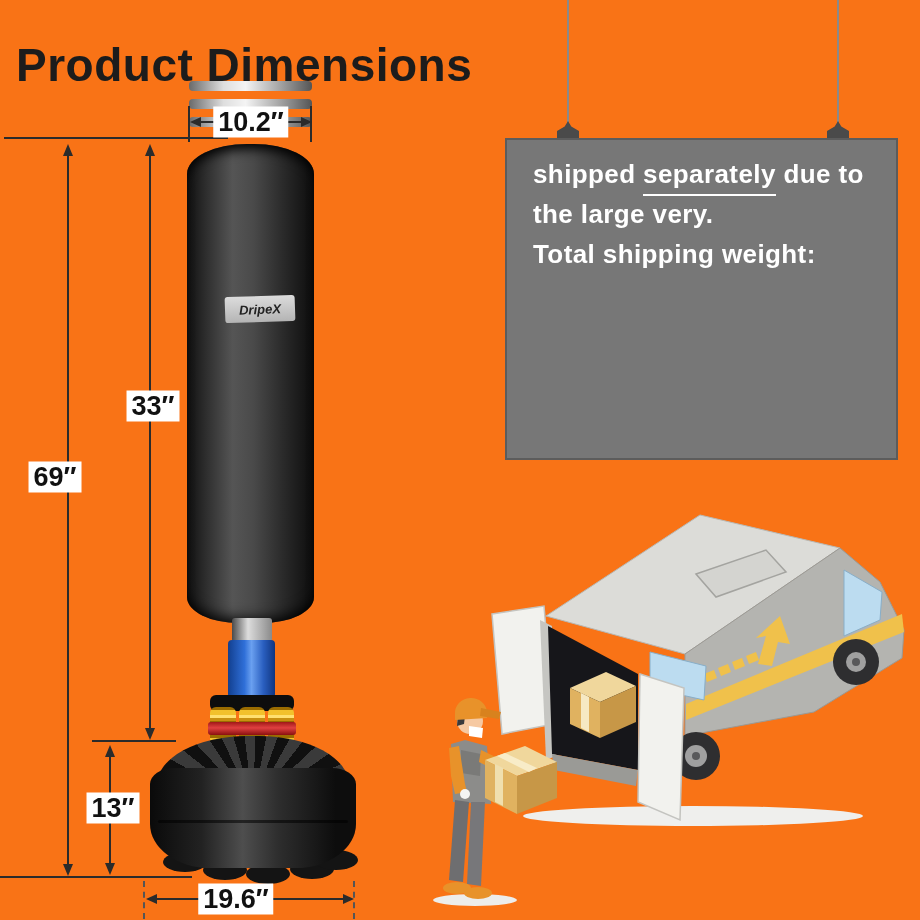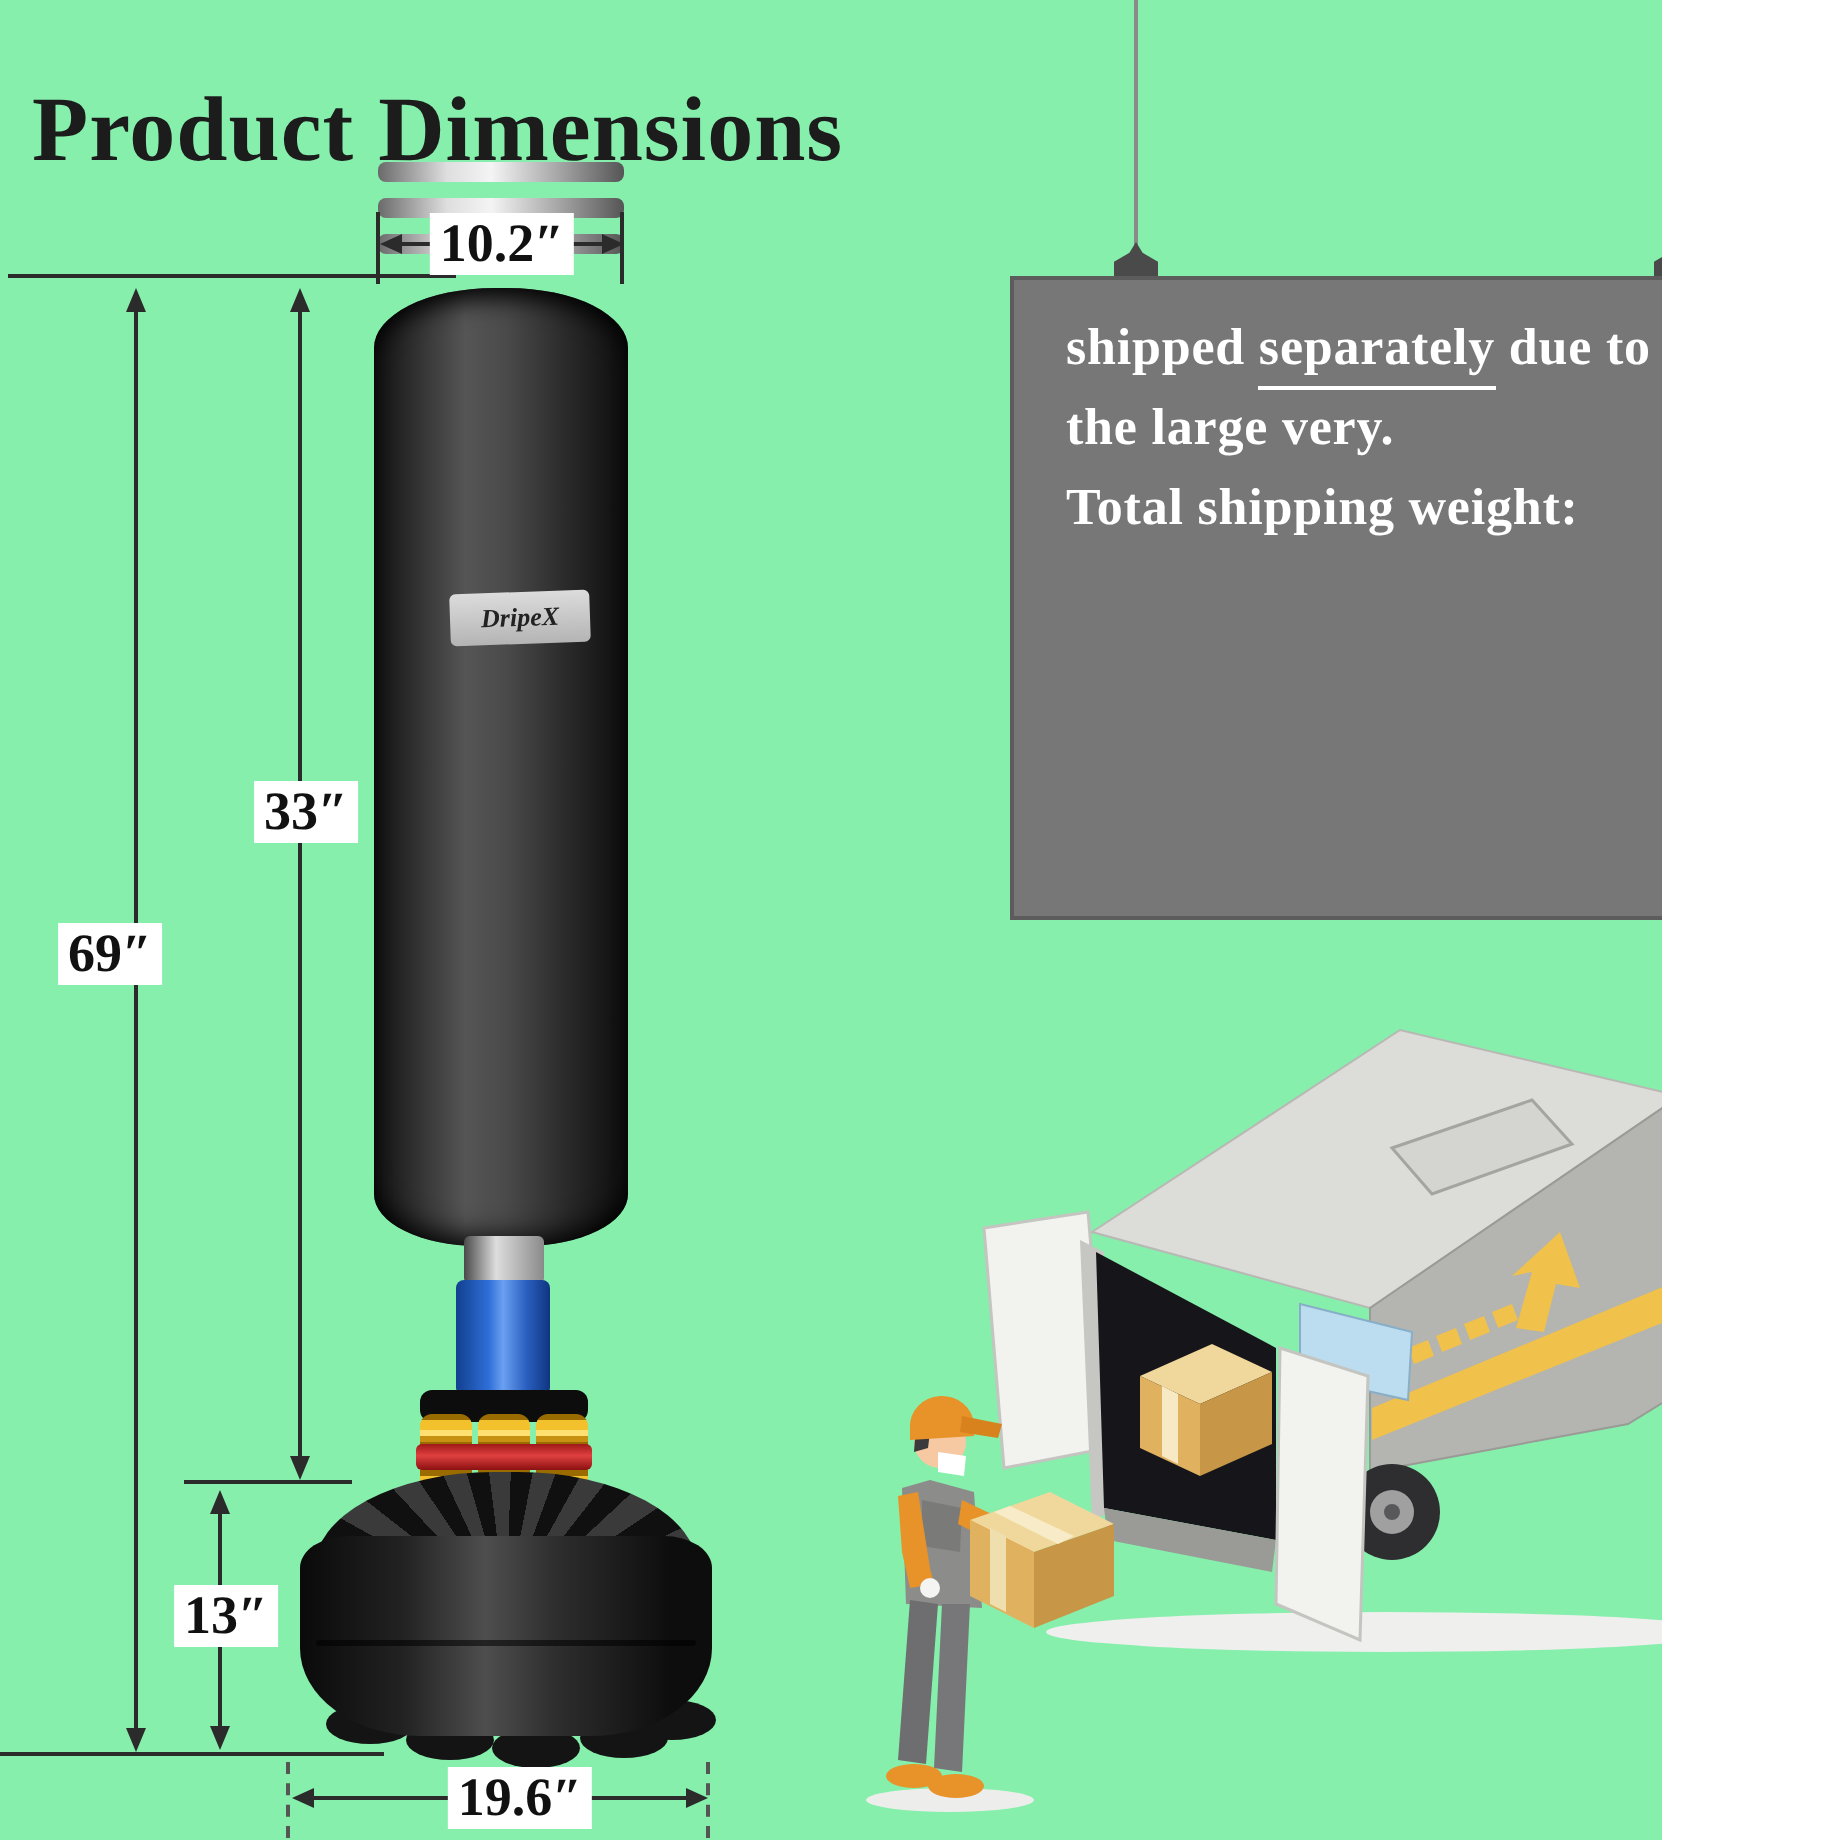--- a/index.html
+++ b/index.html
@@ -1,17 +1,17 @@
 <!DOCTYPE html>
 <html><head>
 <meta charset="utf-8">
 <style>
   html,body{margin:0;padding:0;background:#fff;}
-  .canvas{position:relative;width:831px;height:920px;background:#86efac;overflow:hidden;
-          font-family:Liberation Serif, serif;}
+  .canvas{position:relative;width:920px;height:920px;background:#f97316;overflow:hidden;
+          font-family:Liberation Sans, sans-serif;}
   .abs{position:absolute;}
 
   
   .page-title{left:16px;top:38px;font-size:46px;font-weight:600;color:#1c1c1c;letter-spacing:.5px;}
 
   
   .dline{background:#2b2b2b;}
   .arr{width:0;height:0;}
   .arr.up{border-left:5px solid transparent;border-right:5px solid transparent;border-bottom:12px solid #2b2b2b;}
   .arr.down{border-left:5px solid transparent;border-right:5px solid transparent;border-top:12px solid #2b2b2b;}
@@ -117,21 +117,21 @@
     <div class="abs arr down" style="left:105px;top:863px"></div>
     <div class="abs dlabel" style="left:113px;top:808px">13″</div>
 
     <div class="abs dline" style="left:0;top:876px;width:192px;height:2px"></div>
 
     <div class="abs dashed-tick" style="left:143px;top:881px;height:38px"></div>
     <div class="abs dashed-tick" style="left:353px;top:881px;height:38px"></div>
     <div class="abs dline" style="left:150px;top:898px;width:200px;height:2px"></div>
     <div class="abs arr left" style="left:146px;top:894px"></div>
     <div class="abs arr right" style="left:343px;top:894px"></div>
-    <div class="abs dlabel" style="left:260px;top:899px">19.6″</div>
+    <div class="abs dlabel" style="left:236px;top:899px">19.6″</div>
   </div>
 
   <div>
     <div class="abs string" style="left:567px"></div>
     <div class="abs string" style="left:837px"></div>
     <div class="abs clip" style="left:557px;top:121px"></div>
     <div class="abs clip" style="left:827px;top:121px"></div>
     <div class="abs sign-board">
       <div class="sign-line"><span>shipped </span><span class="uline">separately</span><span> due to</span></div>
       <div class="sign-line">the large very.</div>

